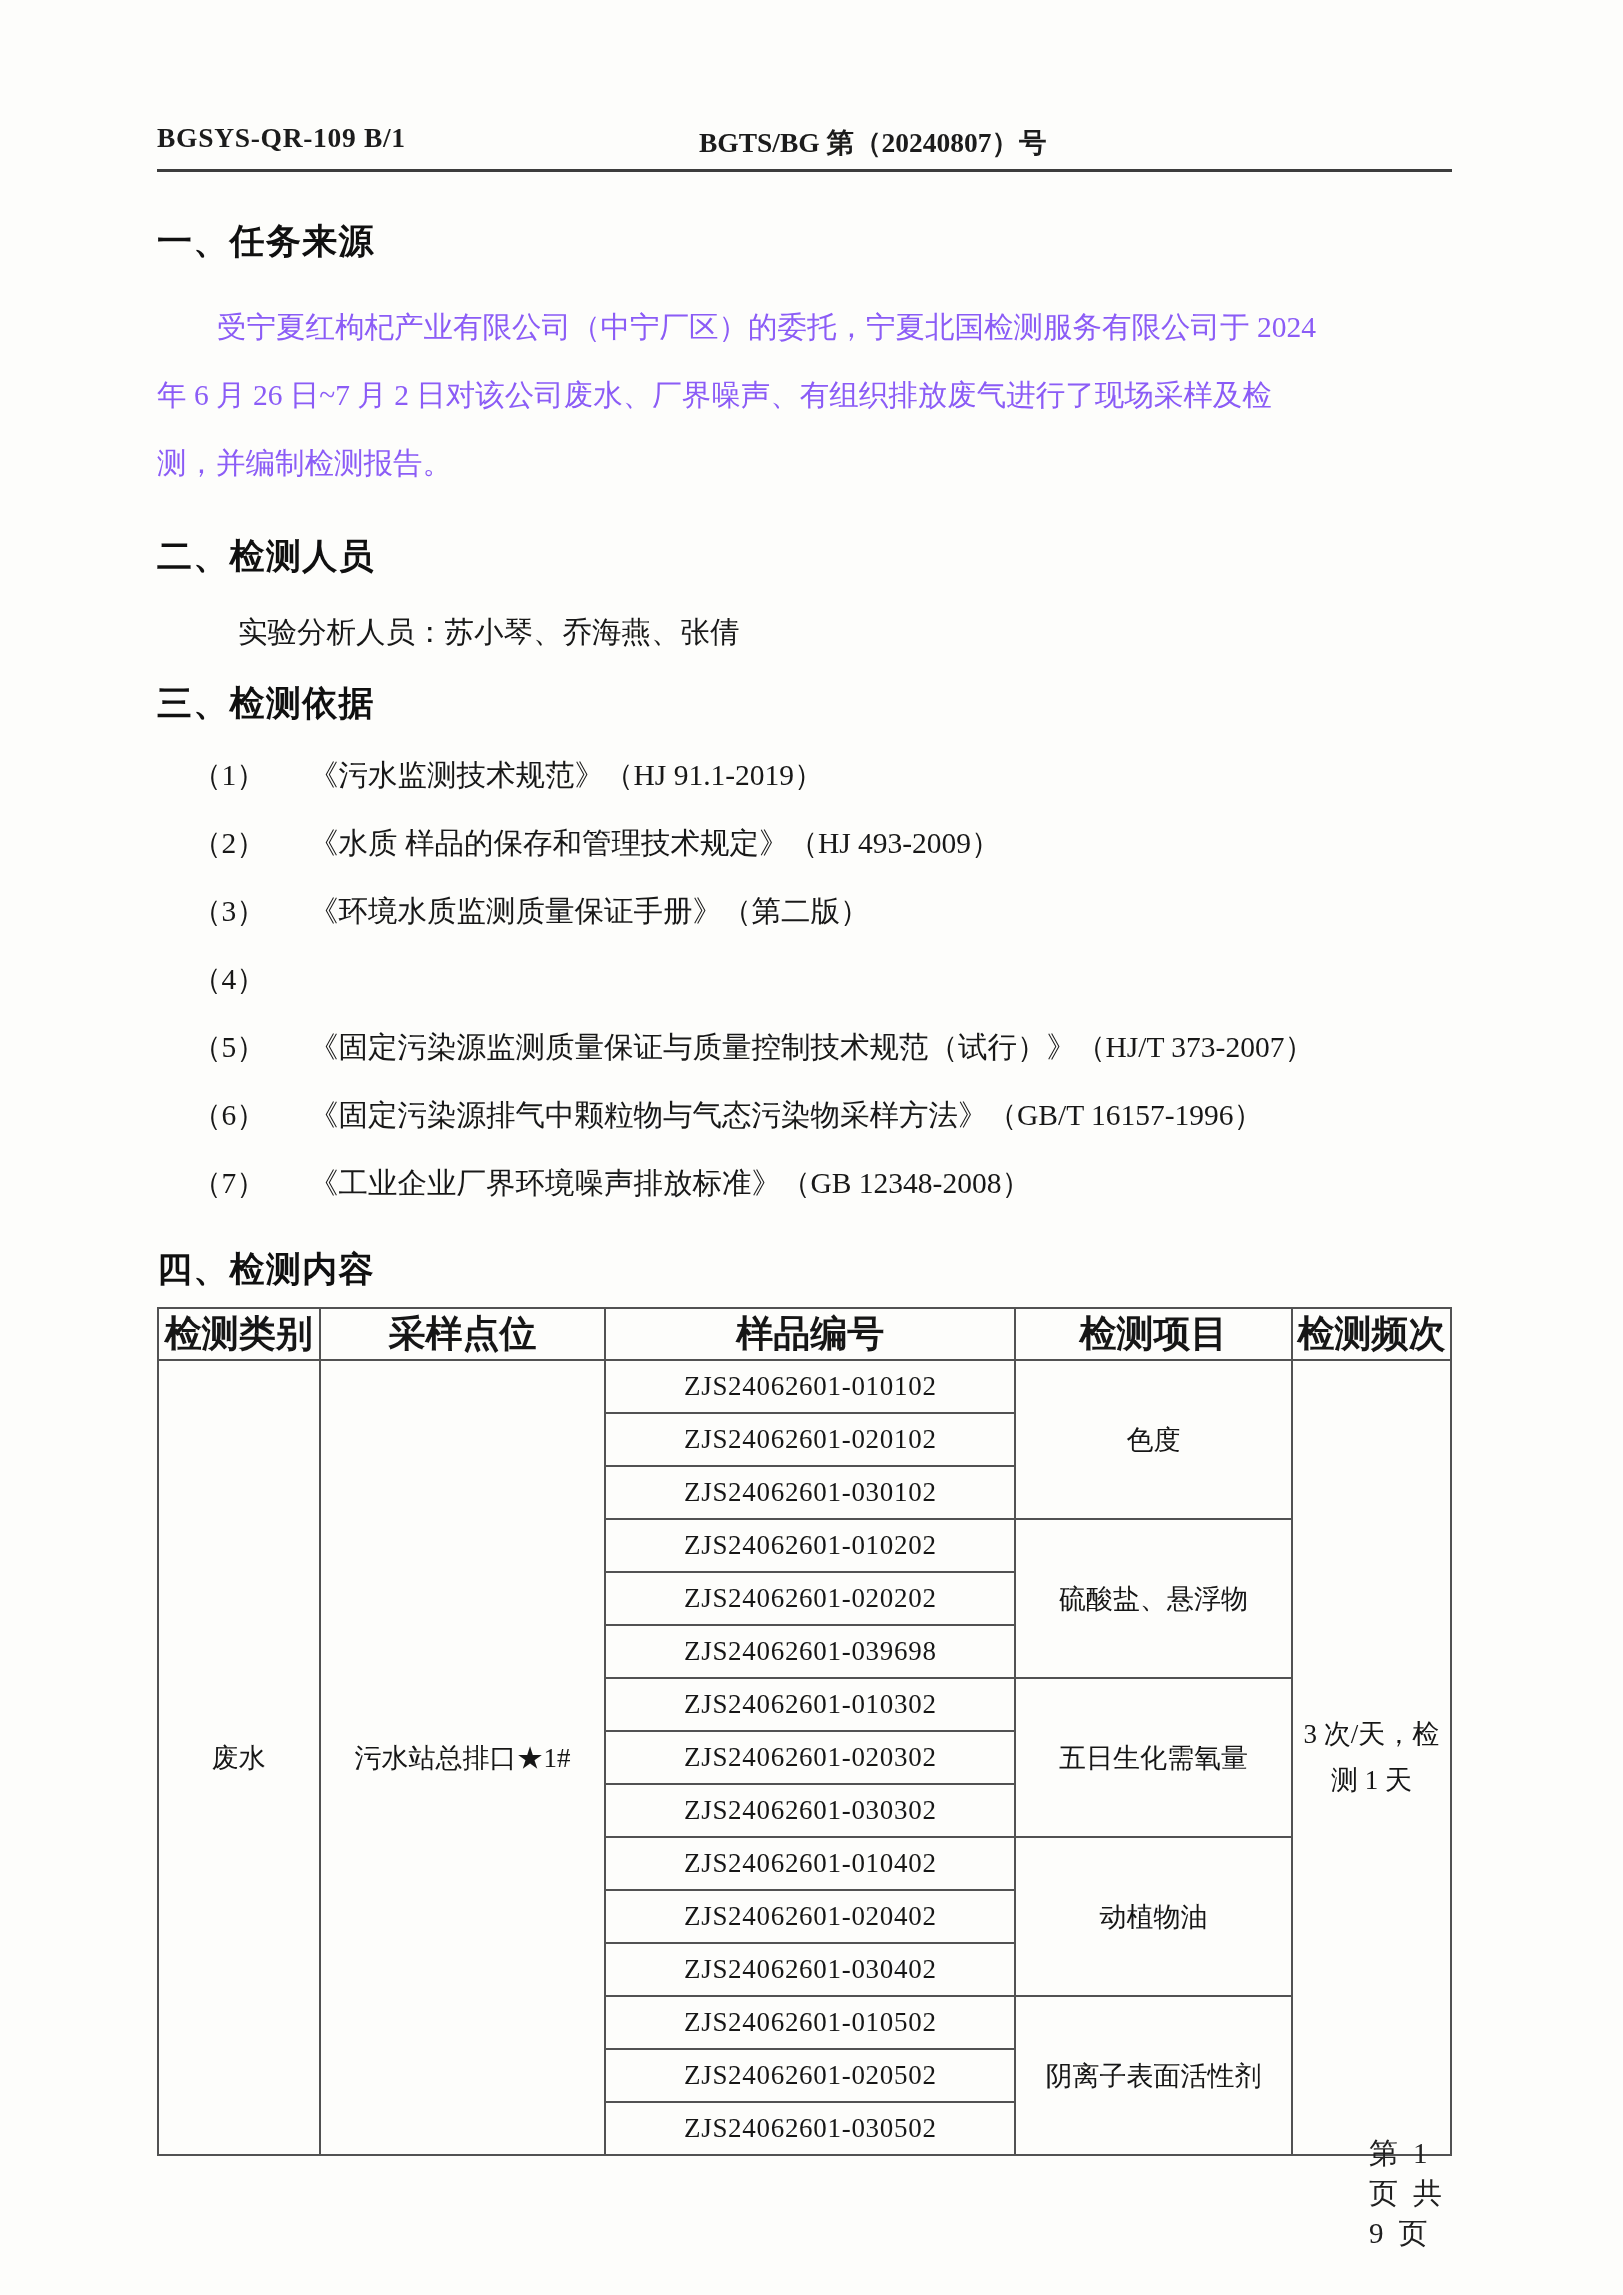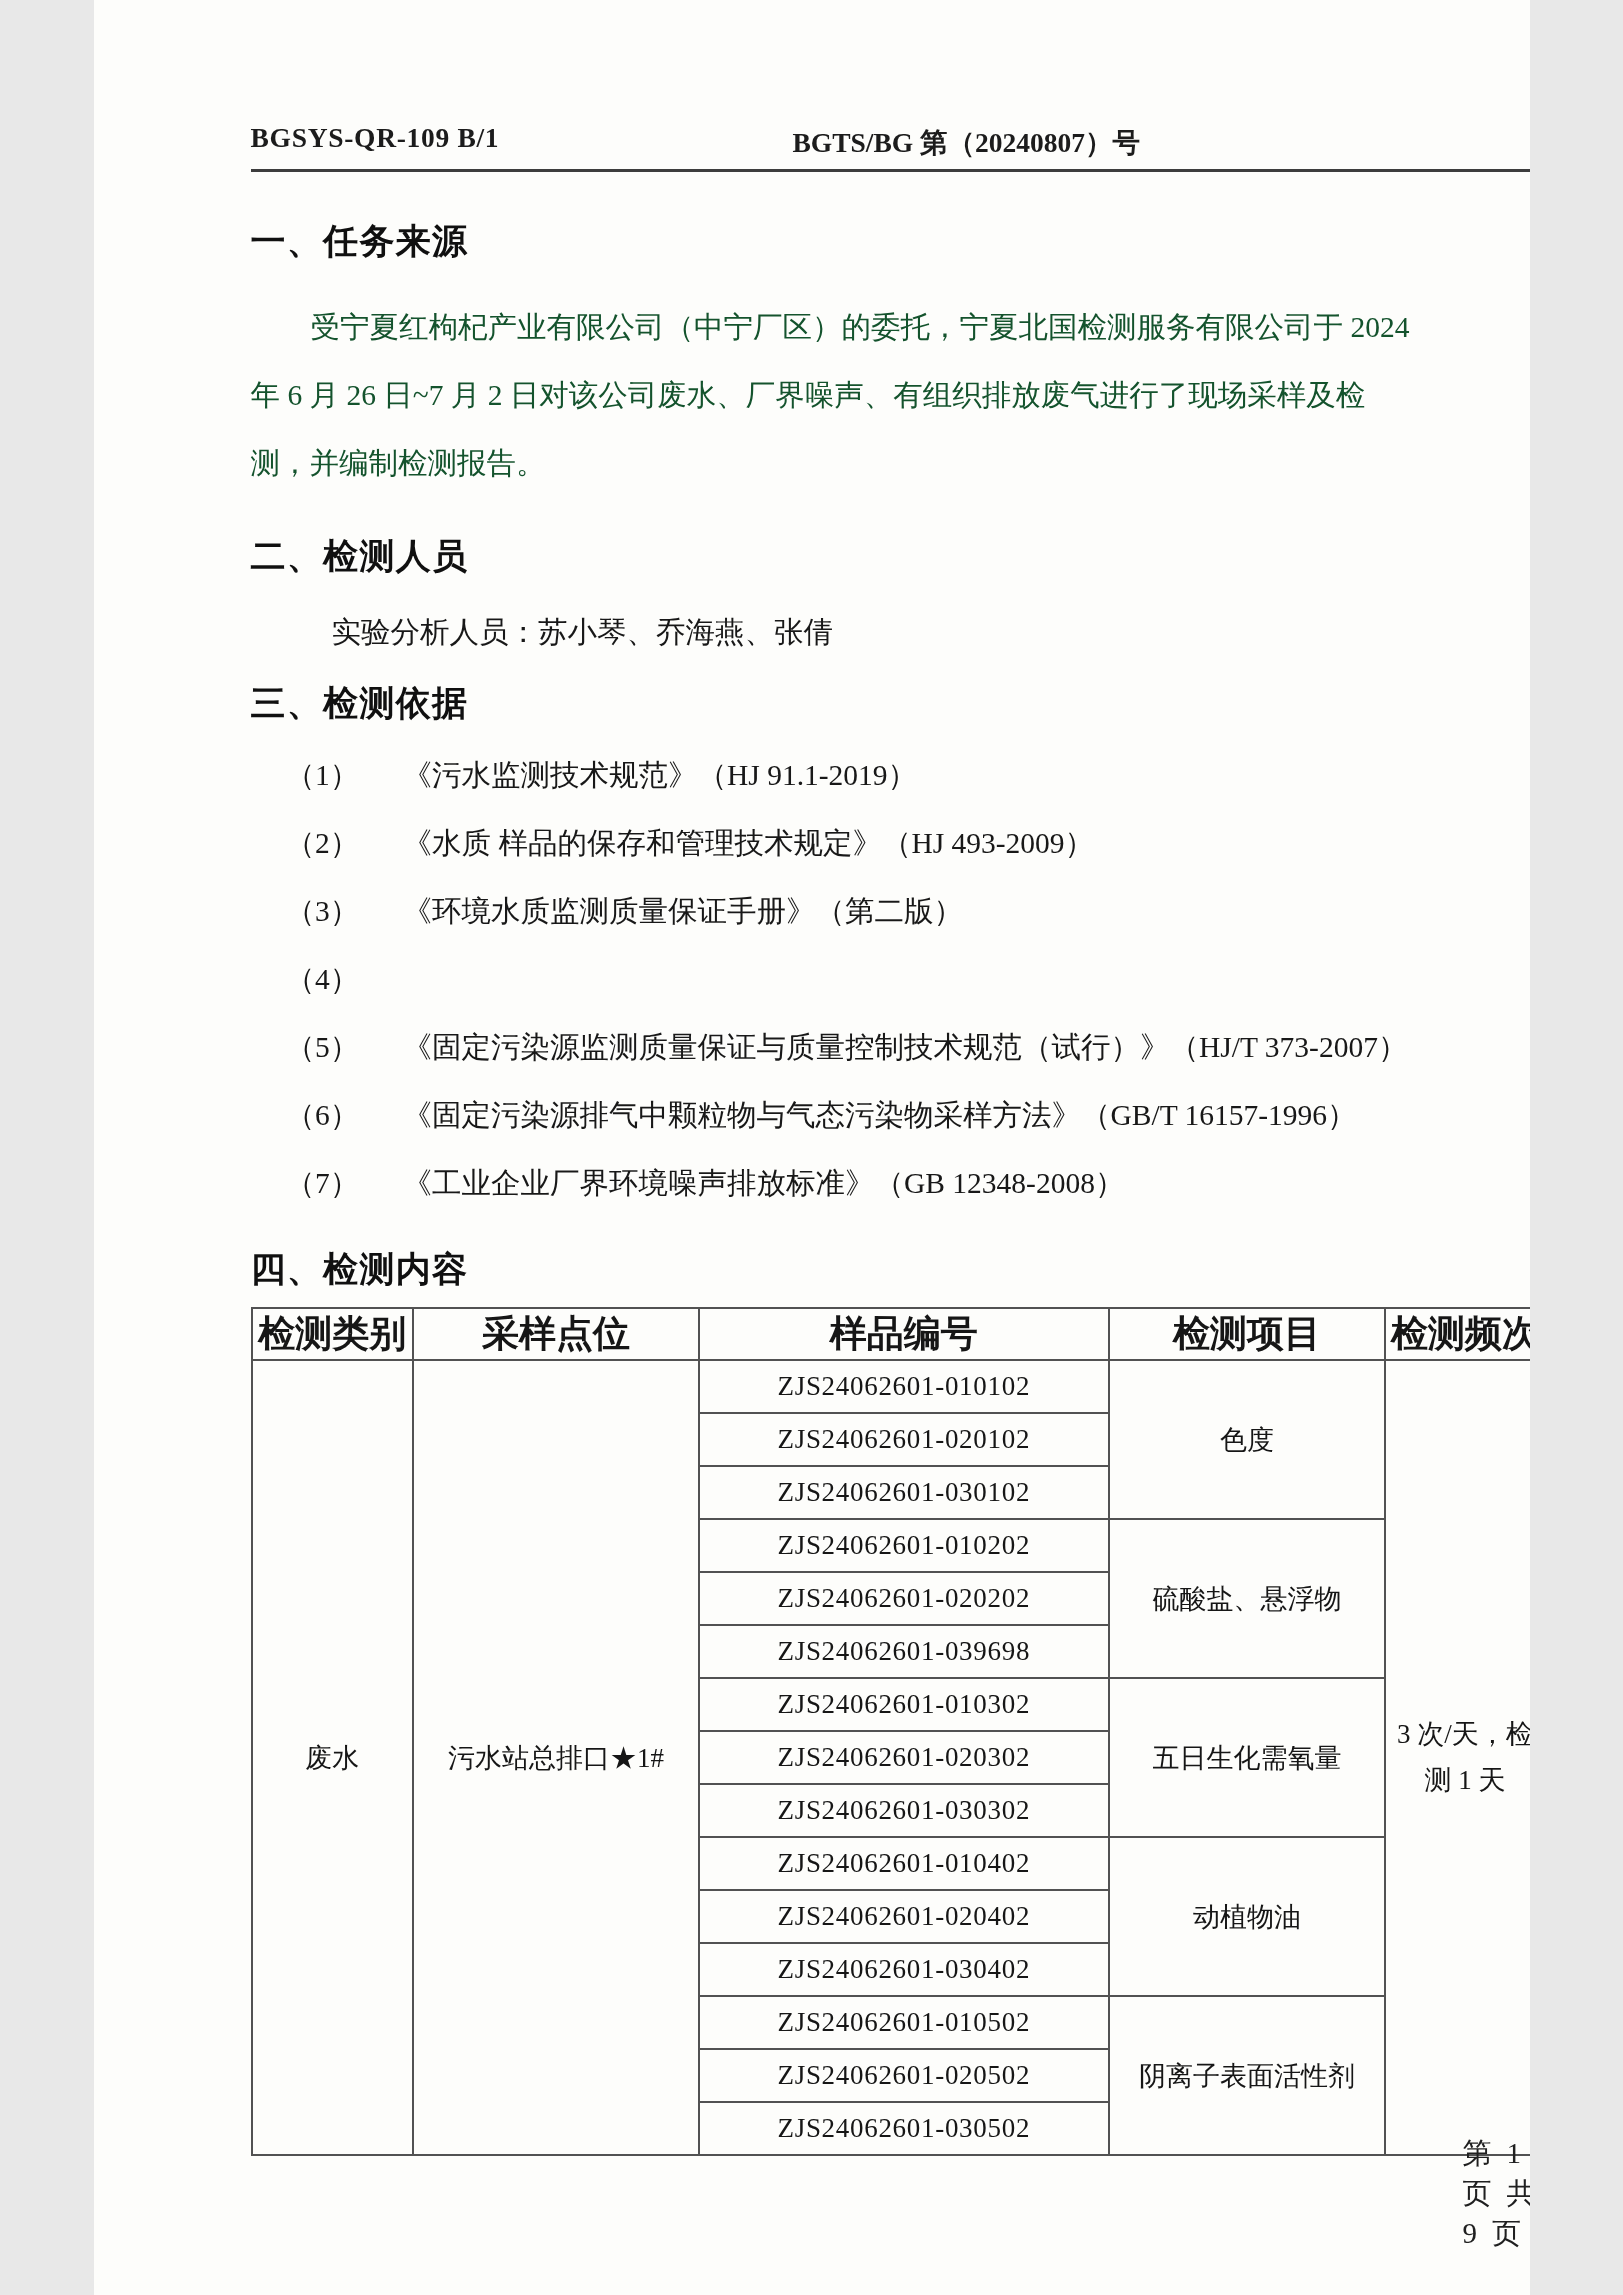--- a/index.html
+++ b/index.html
@@ -1,18 +1,18 @@
 <!DOCTYPE html>
 <html style="font-size:10.5px"><head>
 <meta charset="utf-8">
 <style>
   html,body{margin:0;padding:0;background:#e8e8e8;}
   .page{
     position:relative;
-    width:1436px;height:2295px;
+    width:1623px;height:2295px;
     margin:0 auto;
     background:#fdfdfb;
     color:#1c1c1c;
     overflow:hidden;
     font-family:"Liberation Serif","DejaVu Serif",serif;
   }
   .content{position:absolute;left:157px;top:0;width:1295px;}
 
   
   .doc-header{
@@ -29,21 +29,21 @@
     font-family:"Liberation Sans","DejaVu Sans",sans-serif;
     font-weight:bold;font-size:35px;line-height:42px;
     margin:0;color:#101010;letter-spacing:1.3px;
   }
   #sec1{margin-top:48px;}
   #sec2{margin-top:38px;}
   #sec3{margin-top:16px;}
   #sec4{margin-top:30px;}
 
   
-  .para{margin-top:31px;font-size:29.5px;line-height:68px;text-align:justify;color:#14532d;}
+  .para{margin-top:31px;font-size:29.5px;line-height:68px;text-align:justify;color:#8b5cf6;}
   .pline{white-space:nowrap;}
   .pline.indent{text-indent:60px;}
   .personnel{margin-top:22px;font-size:29.5px;line-height:67px;color:#181818;}
   .ind2{padding-left:81px;}
 
   
   .refs{margin-top:18.3px;font-size:29.5px;color:#181818;}
   .ref{display:flex;align-items:center;height:68px;}
   .ref-no{width:117px;padding-left:35px;flex:0 0 auto;}
   .ref-text{flex:1 1 auto;white-space:nowrap;}

